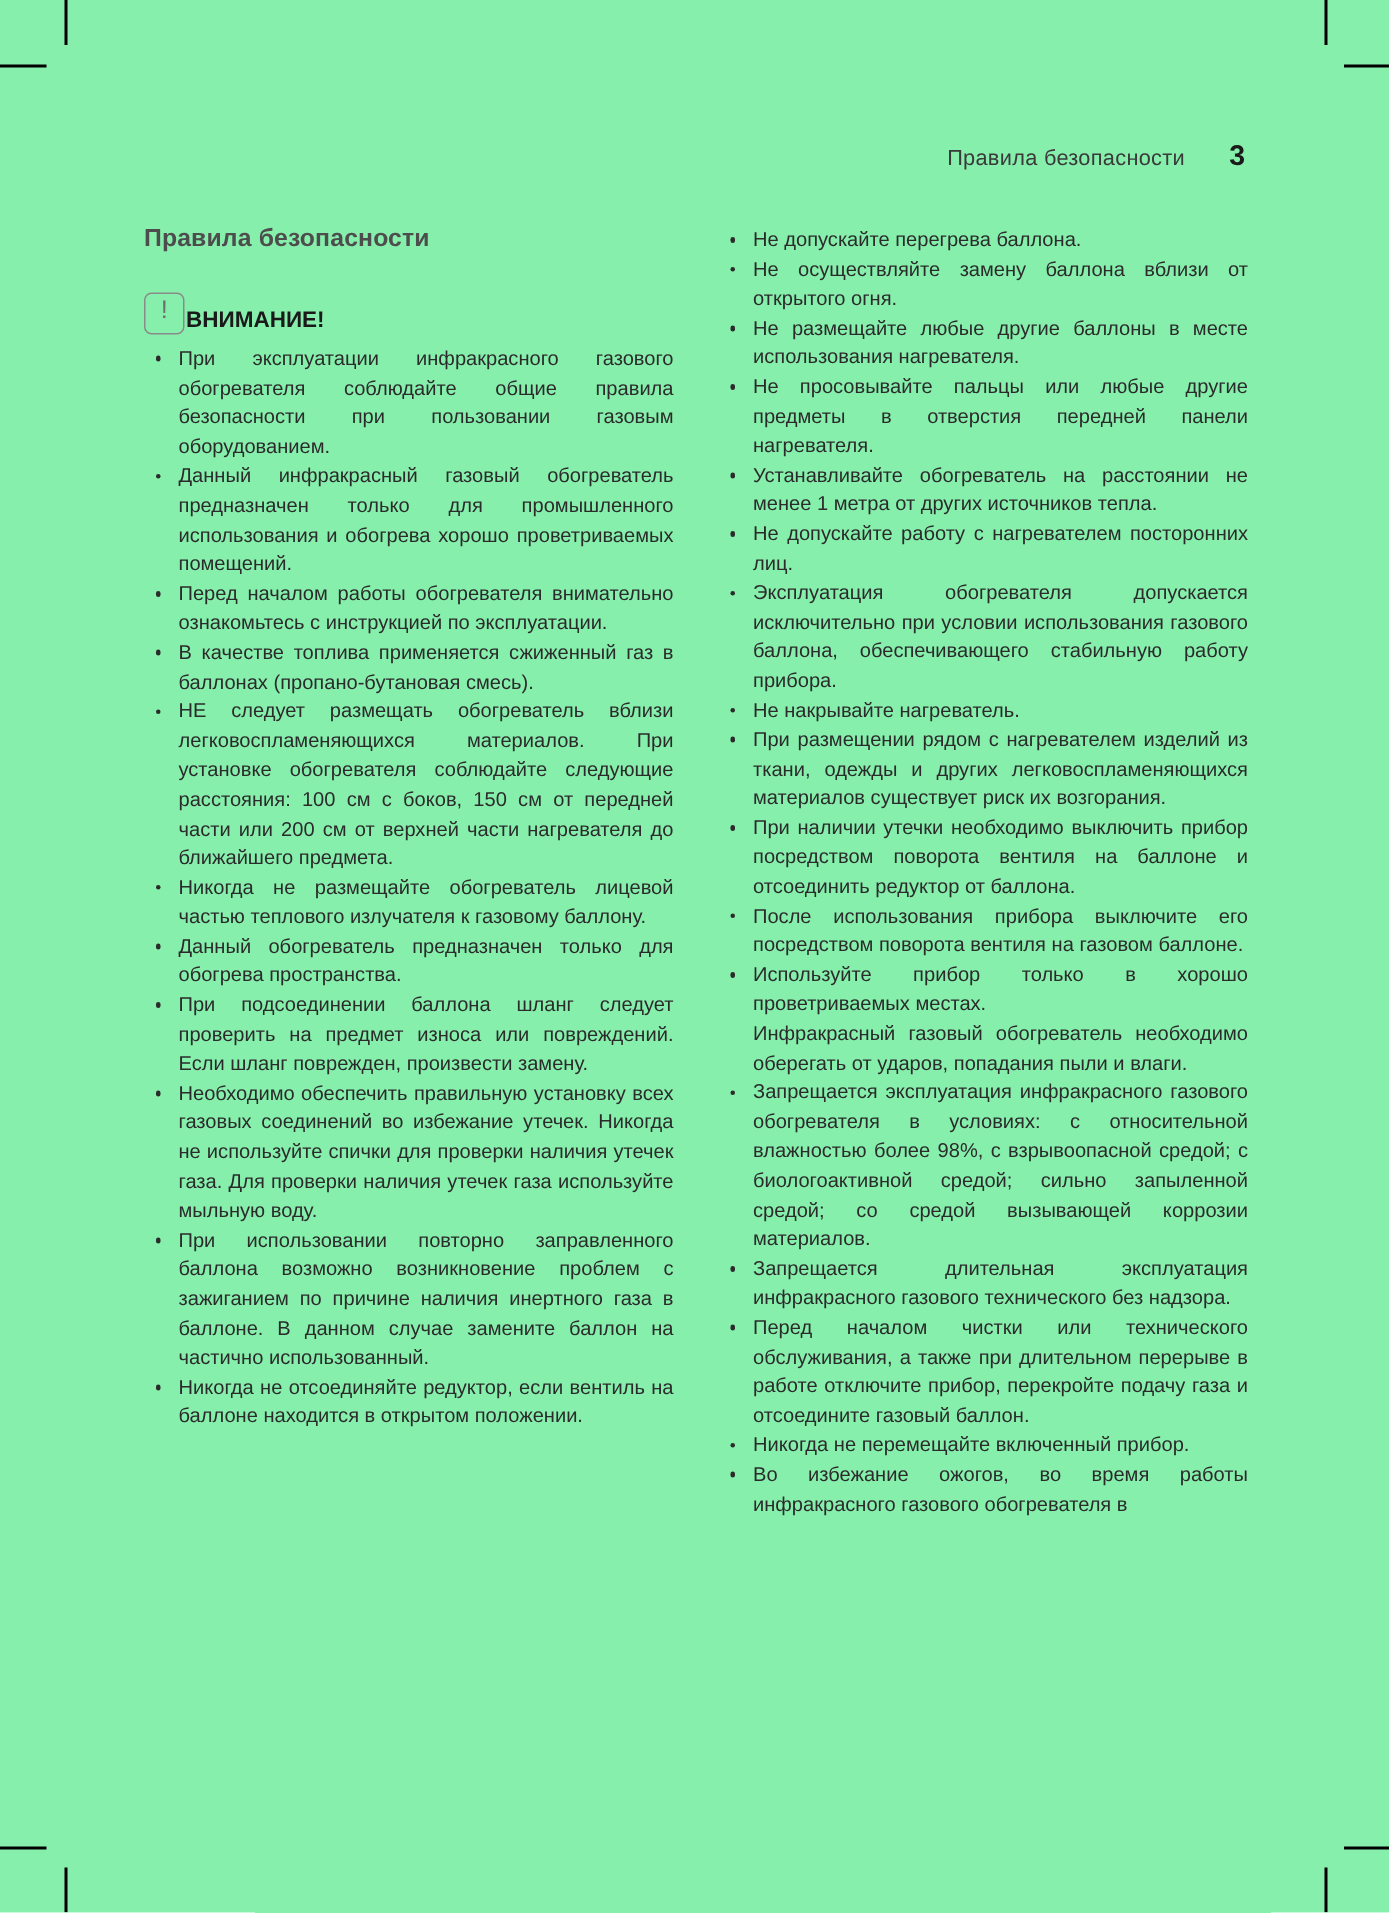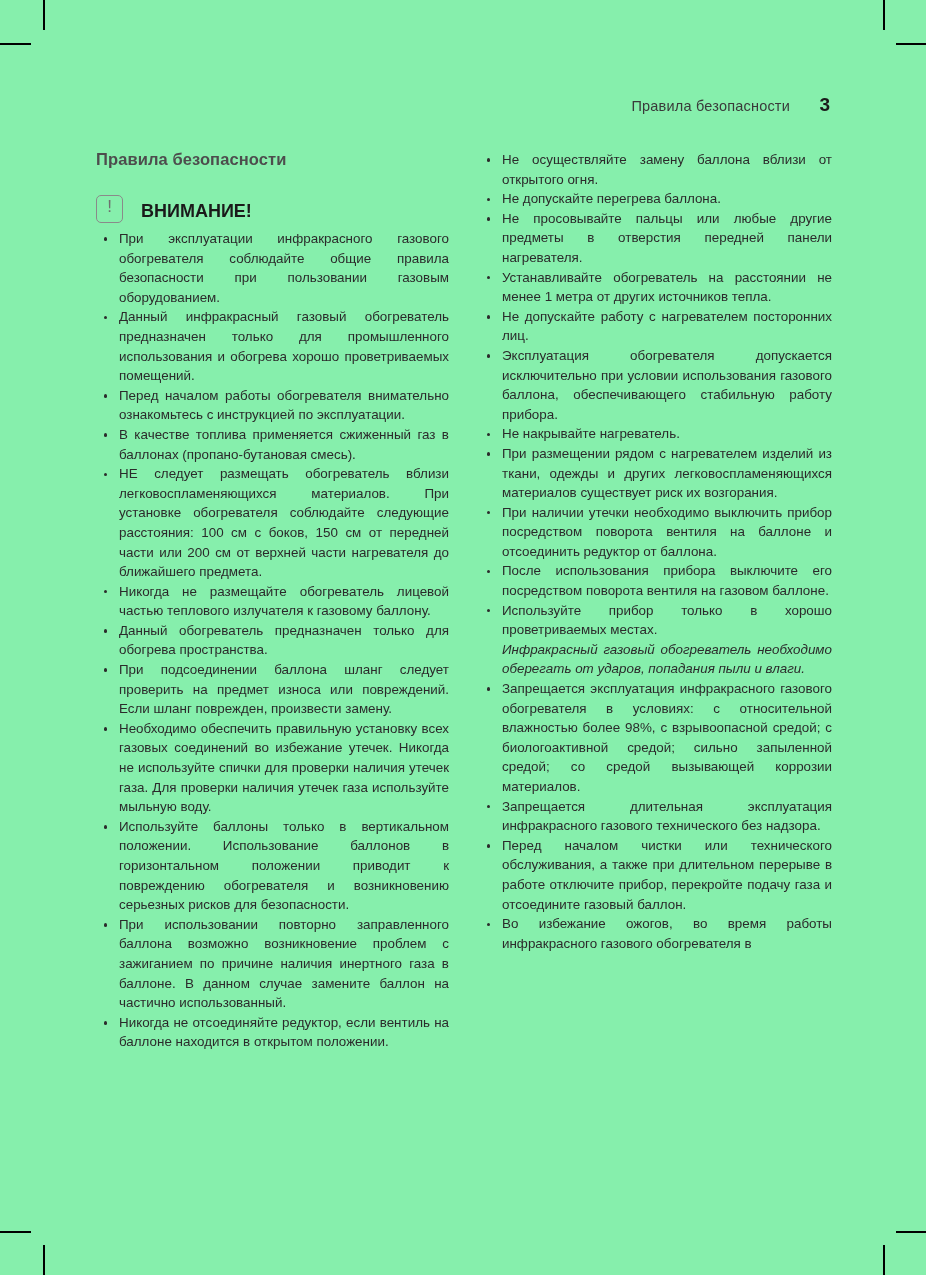--- a/index.html
+++ b/index.html
@@ -100,24 +100,24 @@
     position: absolute;
     left: 0;
     right: 0;
     top: 2px;
     text-align: center;
     font-size: 17px;
     line-height: 17px;
     color: #6f6f6f;
   }
   .warn-label {
-    font-size: 18px;
+    font-size: 15px;
     font-weight: bold;
     color: #1a1a1a;
-    margin-left: 18px;
+    margin-left: 1px;
     padding-bottom: 1px;
   }
 
   
   ul.rules {
     list-style: none;
     margin: 0;
     padding: 0;
   }
   ul.rules > li {
@@ -136,21 +136,20 @@
     position: absolute;
     left: 4px;
     top: 8.4px;
     width: 3.4px;
     height: 3.4px;
     background: #2b2b2b;
     border-radius: 50%;
   }
   ul.rules > li.continuation {
     padding-left: 19px;
-    font-style: italic;
   }
 </style>
 </head>
 <body>
 
 <div class="page">
 
   <div class="crop v crop-tl-v"></div>
   <div class="crop h crop-tl-h"></div>
   <div class="crop v crop-tr-v"></div>
@@ -180,41 +179,42 @@
       <ul class="rules">
           <li class="bulleted">При эксплуатации инфракрасного газового обогревателя соблюдайте общие правила безопасности при пользовании газовым оборудованием.</li>
           <li class="bulleted">Данный инфракрасный газовый обогреватель предназначен только для промышленного использования и обогрева хорошо проветриваемых помещений.</li>
           <li class="bulleted">Перед началом работы обогревателя внимательно ознакомьтесь с инструкцией по эксплуатации.</li>
           <li class="bulleted">В качестве топлива применяется сжиженный газ в баллонах (пропано-бутановая смесь).</li>
           <li class="bulleted">НЕ следует размещать обогреватель вблизи легковоспламеняющихся материалов. При установке обогревателя соблюдайте следующие расстояния: 100 см с боков, 150 см от передней части или 200 см от верхней части нагревателя до ближайшего предмета.</li>
           <li class="bulleted">Никогда не размещайте обогреватель лицевой частью теплового излучателя к газовому баллону.</li>
           <li class="bulleted">Данный обогреватель предназначен только для обогрева пространства.</li>
           <li class="bulleted">При подсоединении баллона шланг следует проверить на предмет износа или повреждений. Если шланг поврежден, произвести замену.</li>
           <li class="bulleted">Необходимо обеспечить правильную установку всех газовых соединений во избежание утечек. Никогда не используйте спички для проверки наличия утечек газа. Для проверки наличия утечек газа используйте мыльную воду.</li>
-          <li class="bulleted">Используйте баллоны только в вертикальном положении. Использование баллонов в горизонтальном положении приводит к повреждению обогревателя и возникновению серьезных рисков для безопасности.</li>
           <li class="bulleted">При использовании повторно заправленного баллона возможно возникновение проблем с зажиганием  по причине наличия инертного газа в баллоне. В данном случае замените баллон на частично использованный.</li>
           <li class="bulleted">Никогда не отсоединяйте редуктор, если вентиль на баллоне находится в открытом положении.</li>
         </ul>
     </div>
 
     <div class="col">
       <ul class="rules">
+          <li class="bulleted">Не допускайте перегрева баллона.</li>
           <li class="bulleted">Не осуществляйте замену баллона вблизи от открытого огня.</li>
-          <li class="bulleted">Не допускайте перегрева баллона.</li>
+          <li class="bulleted">Не размещайте любые другие баллоны в месте использования нагревателя.</li>
           <li class="bulleted">Не просовывайте пальцы или любые другие предметы в отверстия передней панели нагревателя.</li>
           <li class="bulleted">Устанавливайте обогреватель на расстоянии не менее 1 метра от других источников тепла.</li>
           <li class="bulleted">Не допускайте работу с нагревателем посторонних лиц.</li>
           <li class="bulleted">Эксплуатация обогревателя допускается исключительно при условии использования газового баллона, обеспечивающего стабильную работу прибора.</li>
           <li class="bulleted">Не накрывайте нагреватель.</li>
           <li class="bulleted">При размещении рядом с нагревателем изделий из ткани, одежды и других легковоспламеняющихся материалов существует риск их возгорания.</li>
           <li class="bulleted">При наличии утечки необходимо выключить прибор посредством поворота вентиля на баллоне и отсоединить редуктор от баллона.</li>
           <li class="bulleted">После использования прибора выключите его посредством поворота вентиля на газовом баллоне.</li>
           <li class="bulleted">Используйте прибор только в хорошо проветриваемых местах.</li>
           <li class="continuation">Инфракрасный газовый обогреватель необходимо оберегать от ударов, попадания пыли и влаги.</li>
           <li class="bulleted">Запрещается эксплуатация инфракрасного газового обогревателя в условиях: с относительной влажностью более 98%, с взрывоопасной средой; с биологоактивной средой; сильно запыленной средой; со средой вызывающей коррозии материалов.</li>
           <li class="bulleted">Запрещается длительная эксплуатация инфракрасного газового технического без надзора.</li>
           <li class="bulleted">Перед началом чистки или технического обслуживания, а также при длительном перерыве в работе отключите прибор, перекройте подачу газа и отсоедините газовый баллон.</li>
+          <li class="bulleted">Никогда не перемещайте включенный прибор.</li>
           <li class="bulleted">Во избежание ожогов, во время работы инфракрасного газового обогревателя в</li>
         </ul>
     </div>
 
   </div>
 </div>
 
 </body></html>

